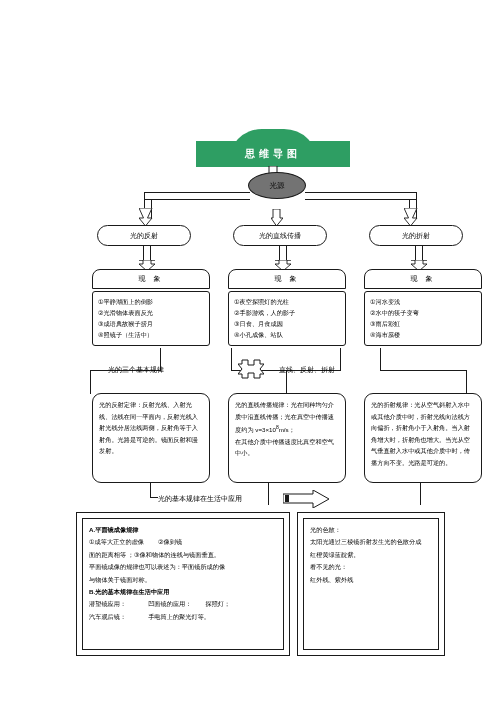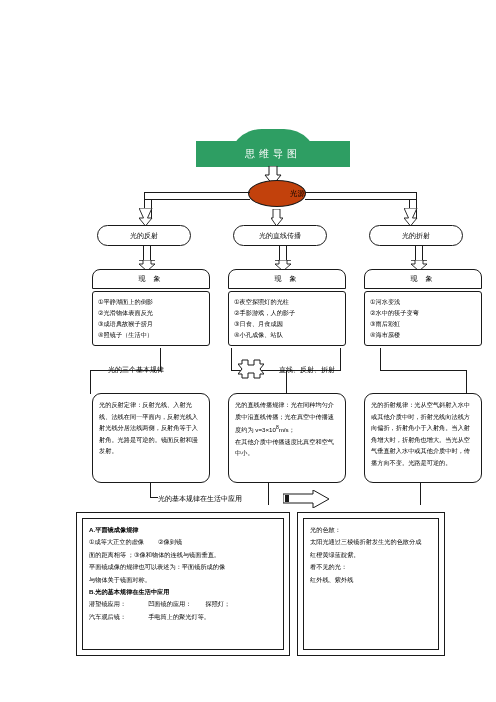--- a/index.html
+++ b/index.html
@@ -21,29 +21,29 @@
   .banner-cap{
     left:228px;top:129px;width:90px;height:34px;
     background:#2e9e63;border-radius:46px 46px 0 0;
   }
   .banner-bar{
     left:196px;top:141px;width:154px;height:26px;
     background:#2e9e63;
     display:flex;align-items:center;justify-content:center;
   }
   .banner-bar span{
-    color:#fff;font-size:10px;font-weight:normal;letter-spacing:4px;
+    color:#fff;font-size:10px;font-weight:bold;letter-spacing:4px;
   }
 
   
   .root-node{
-    left:248px;top:180px;width:58px;height:27px;
+    left:248px;top:172px;width:58px;height:27px;
     border:1px solid #1a1a1a;border-radius:50%;
-    display:flex;align-items:center;justify-content:flex-end;
-    font-size:7.5px;background:#c2410c;
+    display:flex;align-items:center;justify-content:center;
+    font-size:7.5px;background:#737373;
   }
 
   
   .branch{
     height:21px;border:1px solid #1a1a1a;border-radius:11px;background:#fff;
     display:flex;align-items:center;justify-content:center;font-size:7px;
   }
   .b1{left:97px;top:225px;width:94px;}
   .b2{left:233px;top:225px;width:94px;}
   .b3{left:369px;top:225px;width:94px;}

